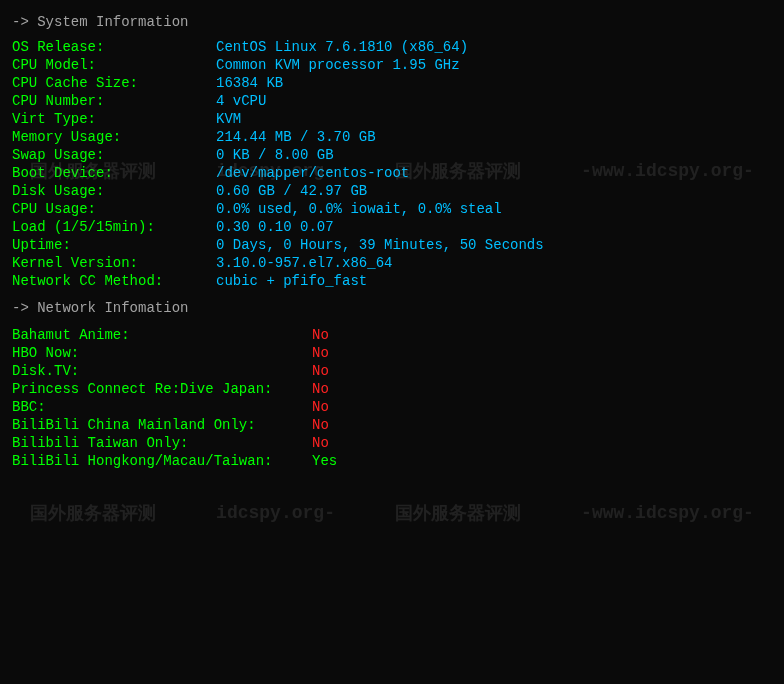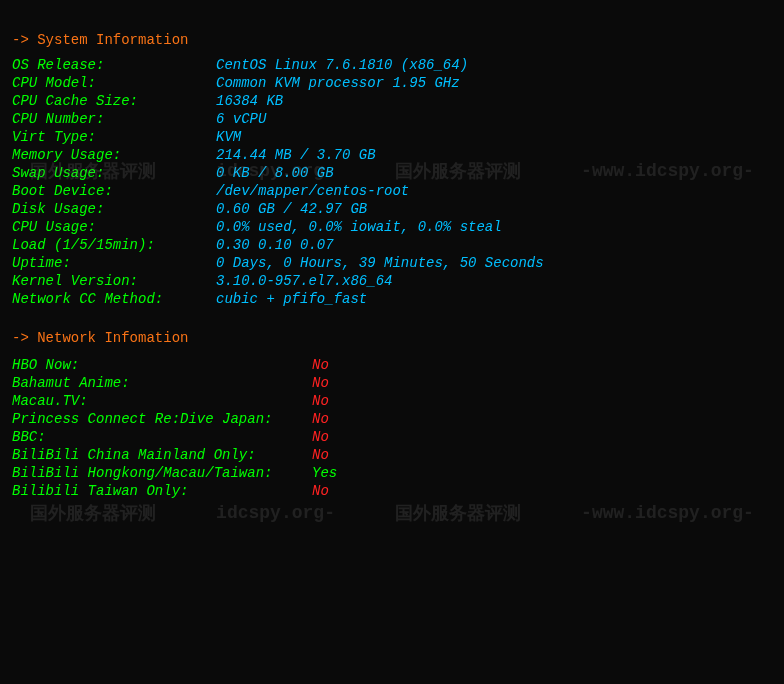--- a/index.html
+++ b/index.html
@@ -34,34 +34,33 @@
     .watermark-text {
       color: #888;
       font-size: 18px;
       font-weight: bold;
       white-space: nowrap;
       padding: 30px 20px;
       text-align: center;
     }
 
     .section-header {
-      color: #f97316;
+      color: #a3a3a3;
       margin-bottom: 8px;
-      margin-top: 22px;
+      margin-top: 4px;
     }
 
     .info-table {
       width: 100%;
       border-collapse: collapse;
       margin-bottom: 6px;
     }
     .info-table td {
       padding: 1px 0;
       vertical-align: top;
-      font-style: italic;
     }
     .info-table td.label {
       color: #00ff00;
       width: 200px;
       white-space: nowrap;
     }
     .info-table td.value {
       color: #00bfff;
       padding-left: 4px;
     }
@@ -107,21 +106,21 @@
         <tr>
     <td class="label">CPU Model:</td>
     <td class="value">Common KVM processor  1.95 GHz</td>
   </tr>
         <tr>
     <td class="label">CPU Cache Size:</td>
     <td class="value">16384 KB</td>
   </tr>
         <tr>
     <td class="label">CPU Number:</td>
-    <td class="value">6 vCPU</td>
+    <td class="value">4 vCPU</td>
   </tr>
         <tr>
     <td class="label">Virt Type:</td>
     <td class="value">KVM</td>
   </tr>
         <tr>
     <td class="label">Memory Usage:</td>
     <td class="value">214.44 MB / 3.70 GB</td>
   </tr>
         <tr>
@@ -161,46 +160,46 @@
 </div>
 
 <div class="section-gap">
   <div class="section-header">-&gt; Network Infomation</div>
 </div>
 
 <div class="section-gap">
   <table class="info-table media-table">
     <tbody id="media-tbody">
         <tr>
+    <td class="label">Bahamut Anime:</td>
+    <td class="value-no">No</td>
+  </tr>
+        <tr>
     <td class="label">HBO Now:</td>
     <td class="value-no">No</td>
   </tr>
         <tr>
-    <td class="label">Bahamut Anime:</td>
-    <td class="value-no">No</td>
-  </tr>
-        <tr>
-    <td class="label">Macau.TV:</td>
+    <td class="label">Disk.TV:</td>
     <td class="value-no">No</td>
   </tr>
         <tr>
     <td class="label">Princess Connect Re:Dive Japan:</td>
     <td class="value-no">No</td>
   </tr>
         <tr>
     <td class="label">BBC:</td>
     <td class="value-no">No</td>
   </tr>
         <tr>
     <td class="label">BiliBili China Mainland Only:</td>
+    <td class="value-no">No</td>
+  </tr>
+        <tr>
+    <td class="label">Bilibili Taiwan Only:</td>
     <td class="value-no">No</td>
   </tr>
         <tr>
     <td class="label">BiliBili Hongkong/Macau/Taiwan:</td>
     <td class="value-yes">Yes</td>
   </tr>
-        <tr>
-    <td class="label">Bilibili Taiwan Only:</td>
-    <td class="value-no">No</td>
-  </tr>
       </tbody>
   </table>
 </div>
 
 </body></html>

